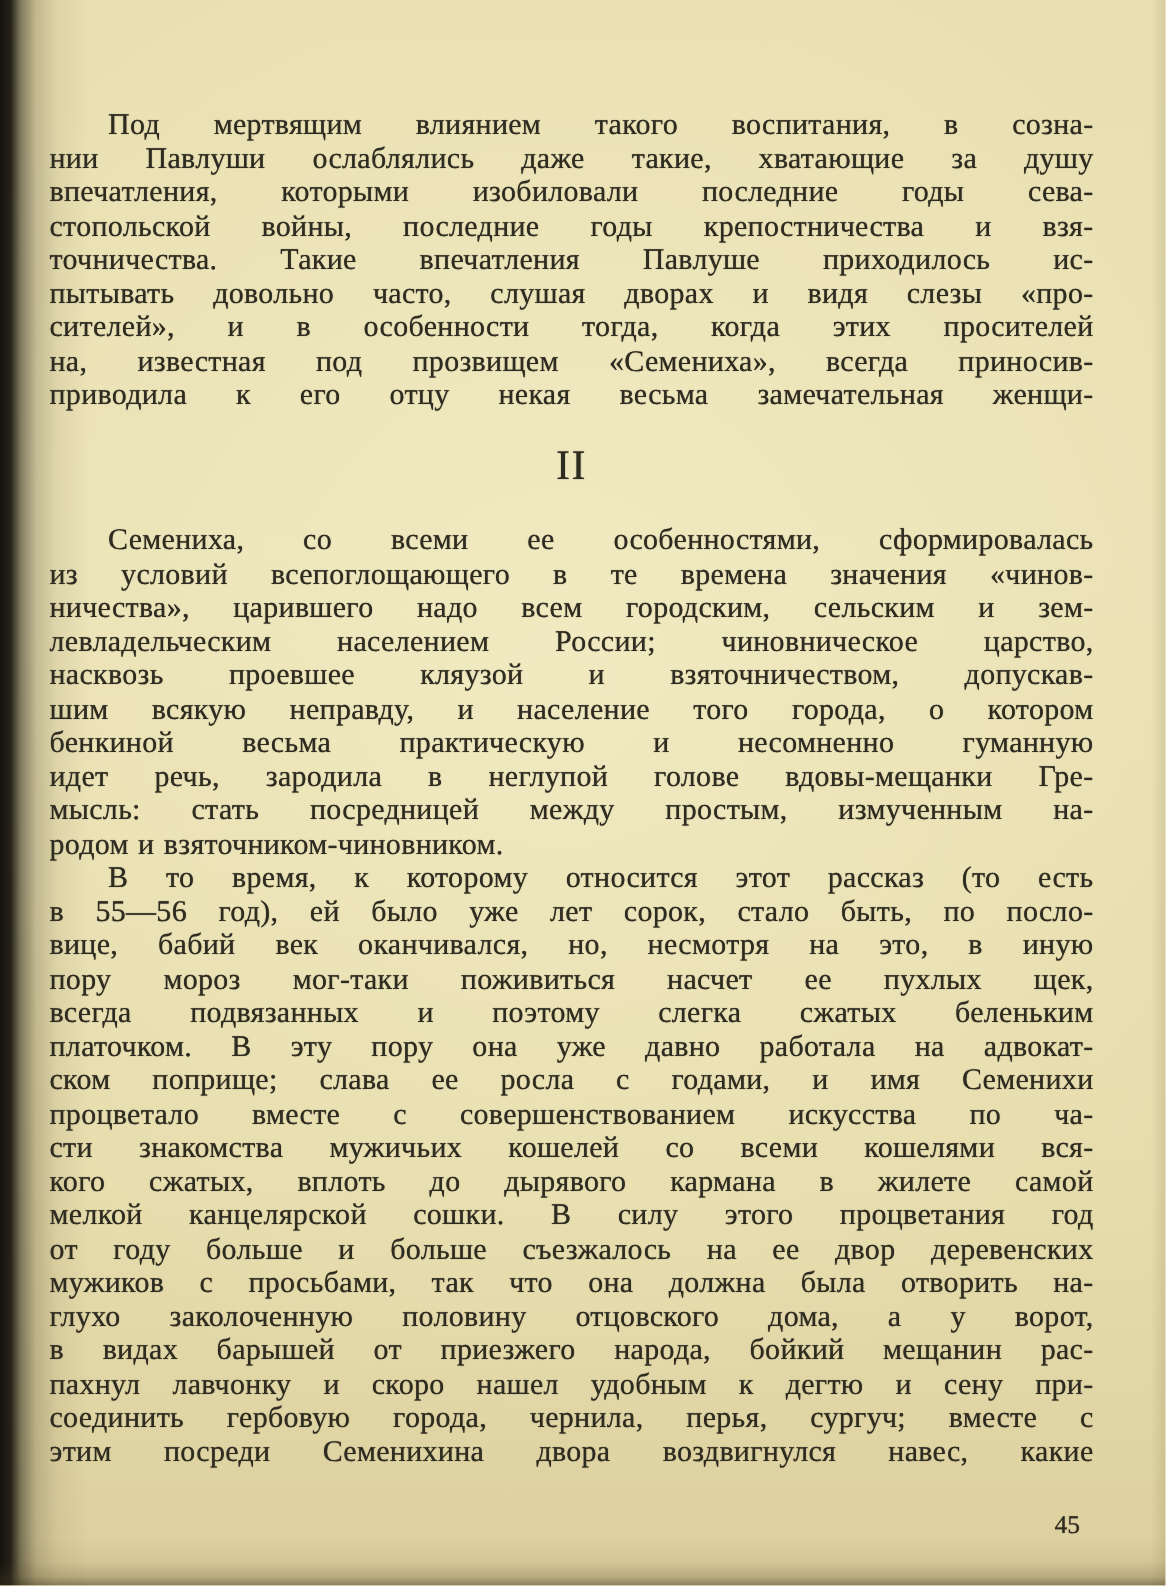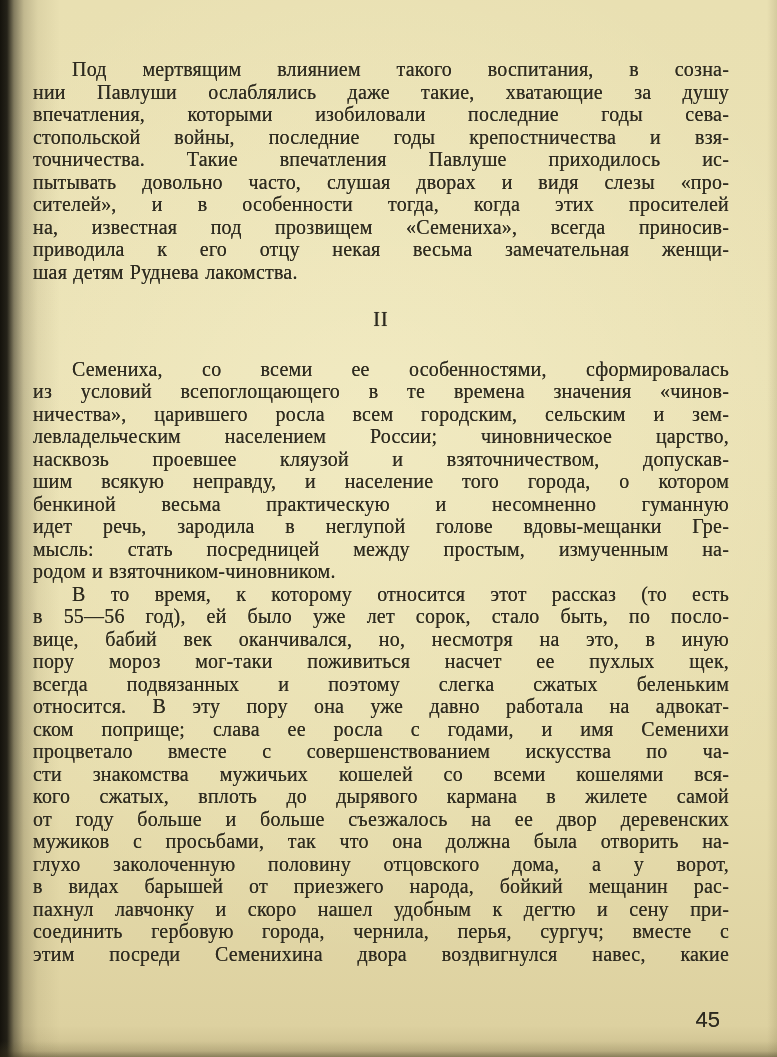--- a/index.html
+++ b/index.html
@@ -48,51 +48,51 @@
   .edge-right {
     position: absolute;
     right: 0; top: 0; bottom: 0;
     width: 10px;
     background: linear-gradient(to left, rgba(120,108,70,0.18), rgba(120,108,70,0));
     pointer-events: none;
   }
   .text-block {
     position: absolute;
     left: 33px;
-    top: 58px;
+    top: 72px;
     width: 696px;
     font-size: 20px;
     line-height: 22.5px;
     letter-spacing: 0.2px;
     word-spacing: 1px;
     text-shadow: 0 0 0.6px rgba(46,43,32,0.85);
   }
   .paragraph { margin: 0; }
   .line {
     text-align: justify;
     text-align-last: justify;
     white-space: normal;
     height: 22.5px;
   }
   .line.first { text-indent: 39px; }
   .line.last { text-align-last: left; }
   .section-heading {
     text-align: center;
-    font-size: 20px;
+    font-size: 28px;
     letter-spacing: 1px;
     margin: 25px 0 27px 0;
     height: 22.5px;
     text-shadow: 0 0 0.7px rgba(46,43,32,0.9);
   }
   .page-number {
     position: absolute;
     right: 57px;
     top: 1007px;
-    font-family: Liberation Sans, sans-serif;
-    font-size: 22px;
+    font-family: Liberation Serif, serif;
+    font-size: 17px;
     color: var(--ink, #2e2b20);
     text-shadow: 0 0 0.5px rgba(46,43,32,0.8);
   }
 </style>
 </head>
 <body>
 
 <div class="page">
   <div class="edge-left"></div>
   <div class="edge-right"></div>
@@ -101,46 +101,46 @@
       <div class="paragraph">
         <div class="line first">Под мертвящим влиянием такого воспитания, в созна-</div>
         <div class="line">нии Павлуши ослаблялись даже такие, хватающие за душу</div>
         <div class="line">впечатления, которыми изобиловали последние годы сева-</div>
         <div class="line">стопольской войны, последние годы крепостничества и взя-</div>
         <div class="line">точничества. Такие впечатления Павлуше приходилось ис-</div>
         <div class="line">пытывать довольно часто, слушая дворах и видя слезы «про-</div>
         <div class="line">сителей», и в особенности тогда, когда этих просителей</div>
         <div class="line">на, известная под прозвищем «Семениха», всегда приносив-</div>
         <div class="line">приводила к его отцу некая весьма замечательная женщи-</div>
-        <div class="line last">шая детям Руднева лакомства.</div>
       </div>
       <div class="section-heading">II</div>
       <div class="paragraph">
         <div class="line first">Семениха, со всеми ее особенностями, сформировалась</div>
         <div class="line">из условий всепоглощающего в те времена значения «чинов-</div>
-        <div class="line">ничества», царившего росла всем городским, сельским и зем-</div>
+        <div class="line">ничества», царившего надо всем городским, сельским и зем-</div>
         <div class="line">левладельческим населением России; чиновническое царство,</div>
         <div class="line">насквозь проевшее кляузой и взяточничеством, допускав-</div>
         <div class="line">шим всякую неправду, и население того города, о котором</div>
         <div class="line">бенкиной весьма практическую и несомненно гуманную</div>
         <div class="line">идет речь, зародила в неглупой голове вдовы-мещанки Гре-</div>
         <div class="line">мысль: стать посредницей между простым, измученным на-</div>
         <div class="line last">родом и взяточником-чиновником.</div>
       </div>
       <div class="paragraph">
         <div class="line first">В то время, к которому относится этот рассказ (то есть</div>
         <div class="line">в 55—56 год), ей было уже лет сорок, стало быть, по посло-</div>
         <div class="line">вице, бабий век оканчивался, но, несмотря на это, в иную</div>
         <div class="line">пору мороз мог-таки поживиться насчет ее пухлых щек,</div>
         <div class="line">всегда подвязанных и поэтому слегка сжатых беленьким</div>
-        <div class="line">относится. В эту пору она уже давно работала на адвокат-</div>
+        <div class="line">платочком. В эту пору она уже давно работала на адвокат-</div>
         <div class="line">ском поприще; слава ее росла с годами, и имя Семенихи</div>
         <div class="line">процветало вместе с совершенствованием искусства по ча-</div>
         <div class="line">сти знакомства мужичьих кошелей со всеми кошелями вся-</div>
         <div class="line">кого сжатых, вплоть до дырявого кармана в жилете самой</div>
+        <div class="line">мелкой канцелярской сошки. В силу этого процветания год</div>
         <div class="line">от году больше и больше съезжалось на ее двор деревенских</div>
         <div class="line">мужиков с просьбами, так что она должна была отворить на-</div>
         <div class="line">глухо заколоченную половину отцовского дома, а у ворот,</div>
         <div class="line">в видах барышей от приезжего народа, бойкий мещанин рас-</div>
         <div class="line">пахнул лавчонку и скоро нашел удобным к дегтю и сену при-</div>
         <div class="line">соединить гербовую города, чернила, перья, сургуч; вместе с</div>
         <div class="line">этим посреди Семенихина двора воздвигнулся навес, какие</div>
       </div>
     </div>
   <div class="page-number">45</div>

